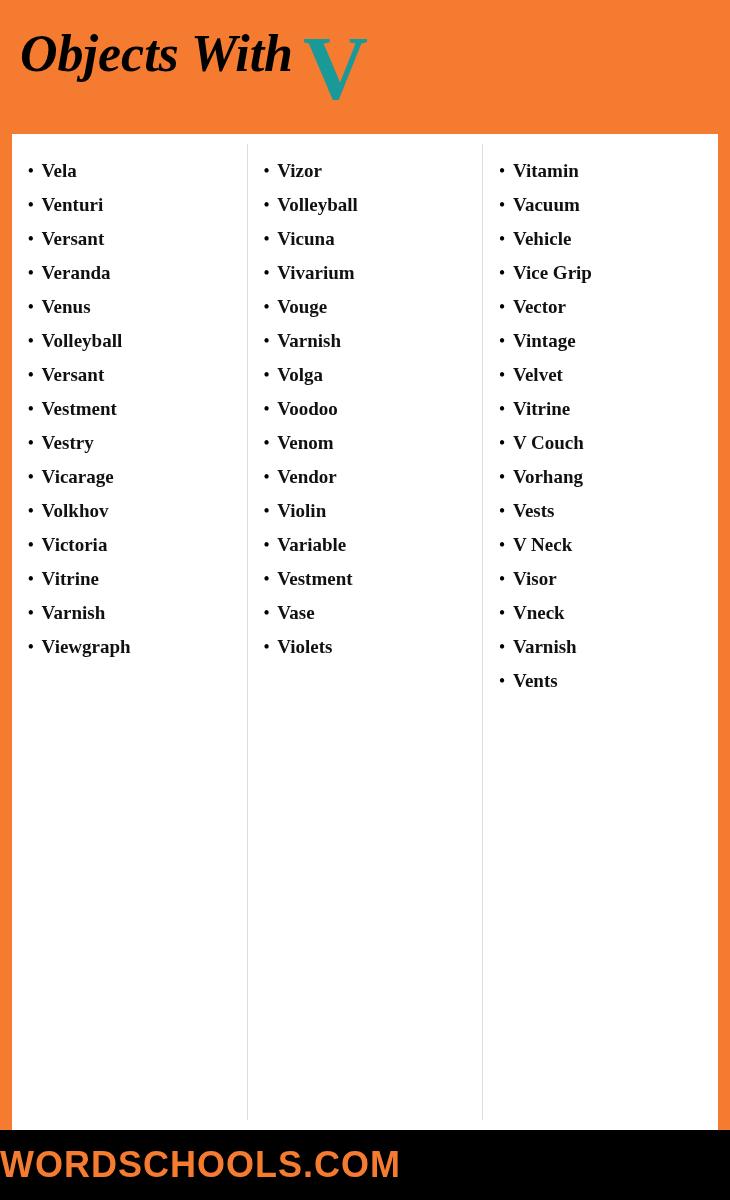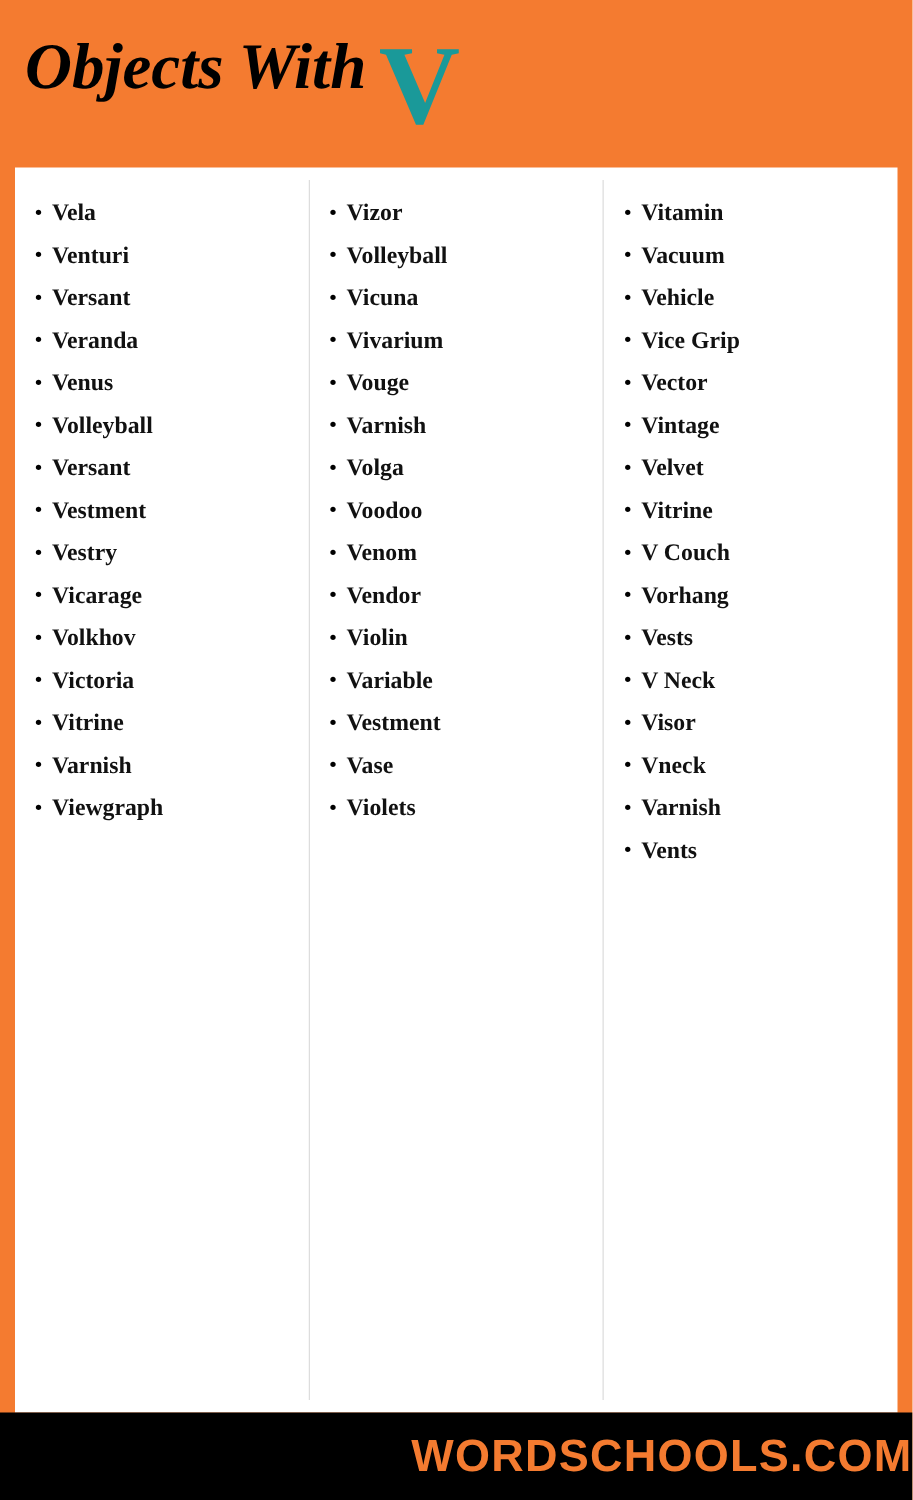--- a/index.html
+++ b/index.html
@@ -72,21 +72,21 @@
     .bullet {
       color: #000;
       margin-right: 8px;
       font-size: 16px;
       flex-shrink: 0;
       margin-top: 2px;
     }
 
     .footer {
       background-color: #000;
-      text-align: right;
+      text-align: left;
       padding: 14px 0;
       margin-top: 0;
     }
 
     .footer-text {
       color: #F47B30;
       font-size: 36px;
       font-weight: 900;
       font-family: Arial, sans-serif;
       letter-spacing: 1px;

